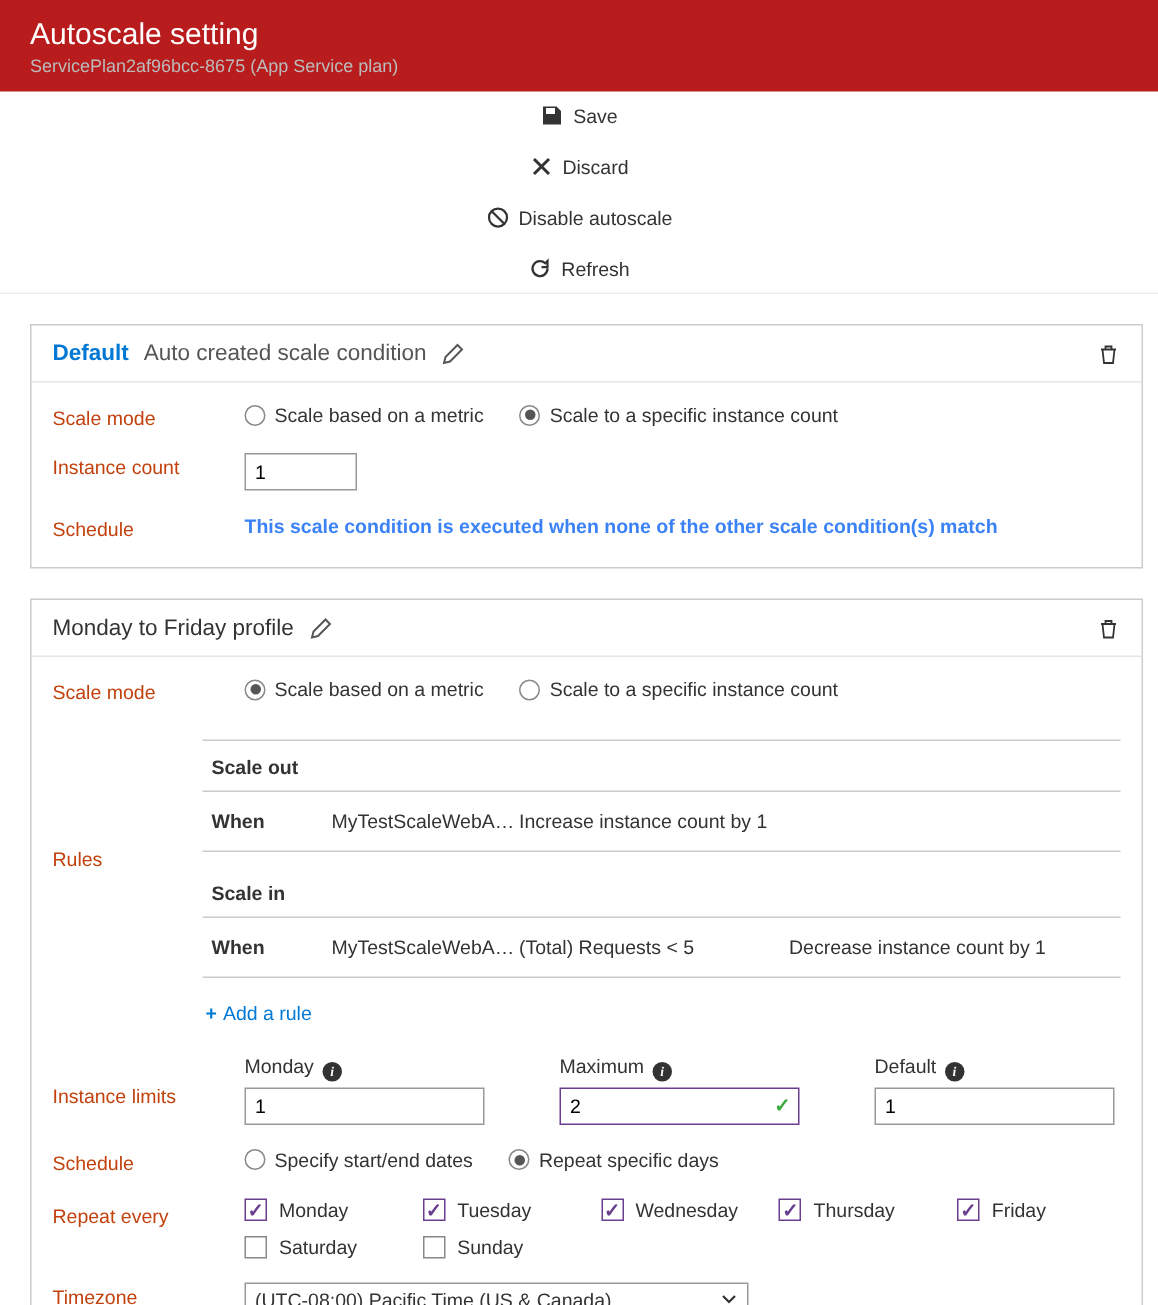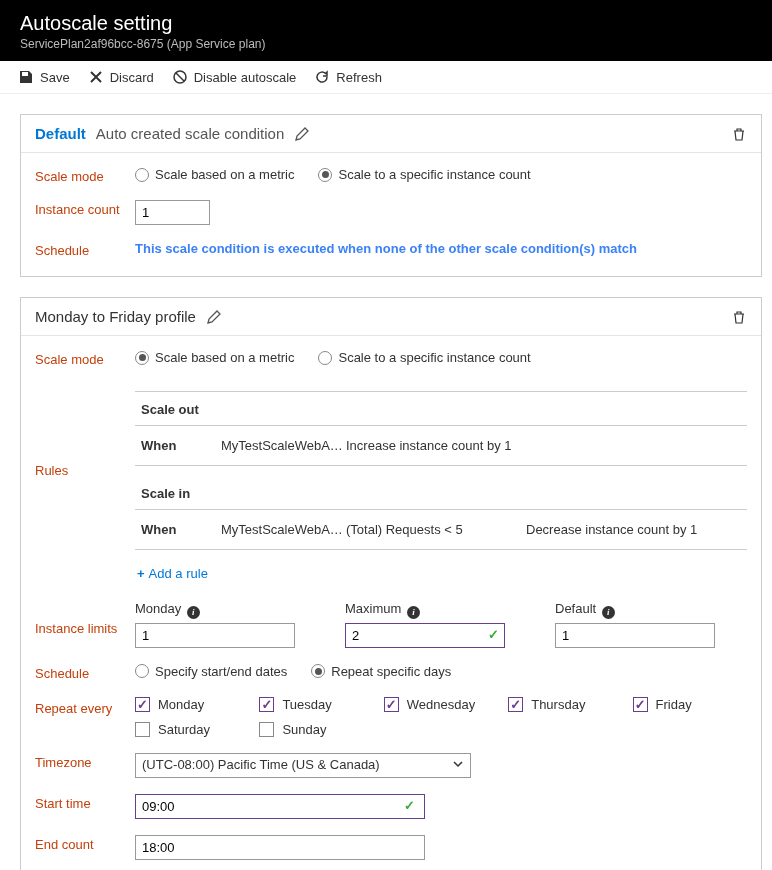--- a/index.html
+++ b/index.html
@@ -5,39 +5,40 @@
   * { box-sizing: border-box; }
   body {
     margin: 0;
     font-family: "Segoe UI", Arial, sans-serif;
     font-size: 13px;
     color: #333;
     background: #fff;
     width: 772px;
   }
   .header {
-    background: #000000;
+    background: #b91c1c;
     color: #fff;
     padding: 12px 20px 10px 20px;
   }
   .header-title {
     font-size: 20px;
     font-weight: 300;
   }
   .header-sub {
     font-size: 12px;
     color: #bbb;
     margin-top: 2px;
   }
   .toolbar {
     display: flex;
     align-items: center;
     padding: 8px 18px;
     gap: 18px;
     border-bottom: 1px solid #eee;
+    flex-direction: column;
   }
   .toolbar-item {
     display: flex;
     align-items: center;
     gap: 6px;
     cursor: pointer;
     font-size: 13px;
   }
   .toolbar-item svg { width: 16px; height: 16px; }
   .panel {
@@ -72,21 +73,21 @@
     display: flex;
     align-items: flex-start;
     margin-bottom: 16px;
   }
   .row-label {
     width: 100px;
     flex-shrink: 0;
     color: #c2410c;
     padding-top: 2px;
   }
-  .row-content { flex: 1; }
+  .row-content { flex: 1; margin-left: 28px; }
   .radio-group { display: flex; gap: 24px; align-items: center; }
   .radio {
     width: 14px; height: 14px;
     border: 1px solid #888;
     border-radius: 50%;
     display: inline-flex;
     align-items: center; justify-content: center;
     margin-right: 6px;
     vertical-align: -2px;
   }

